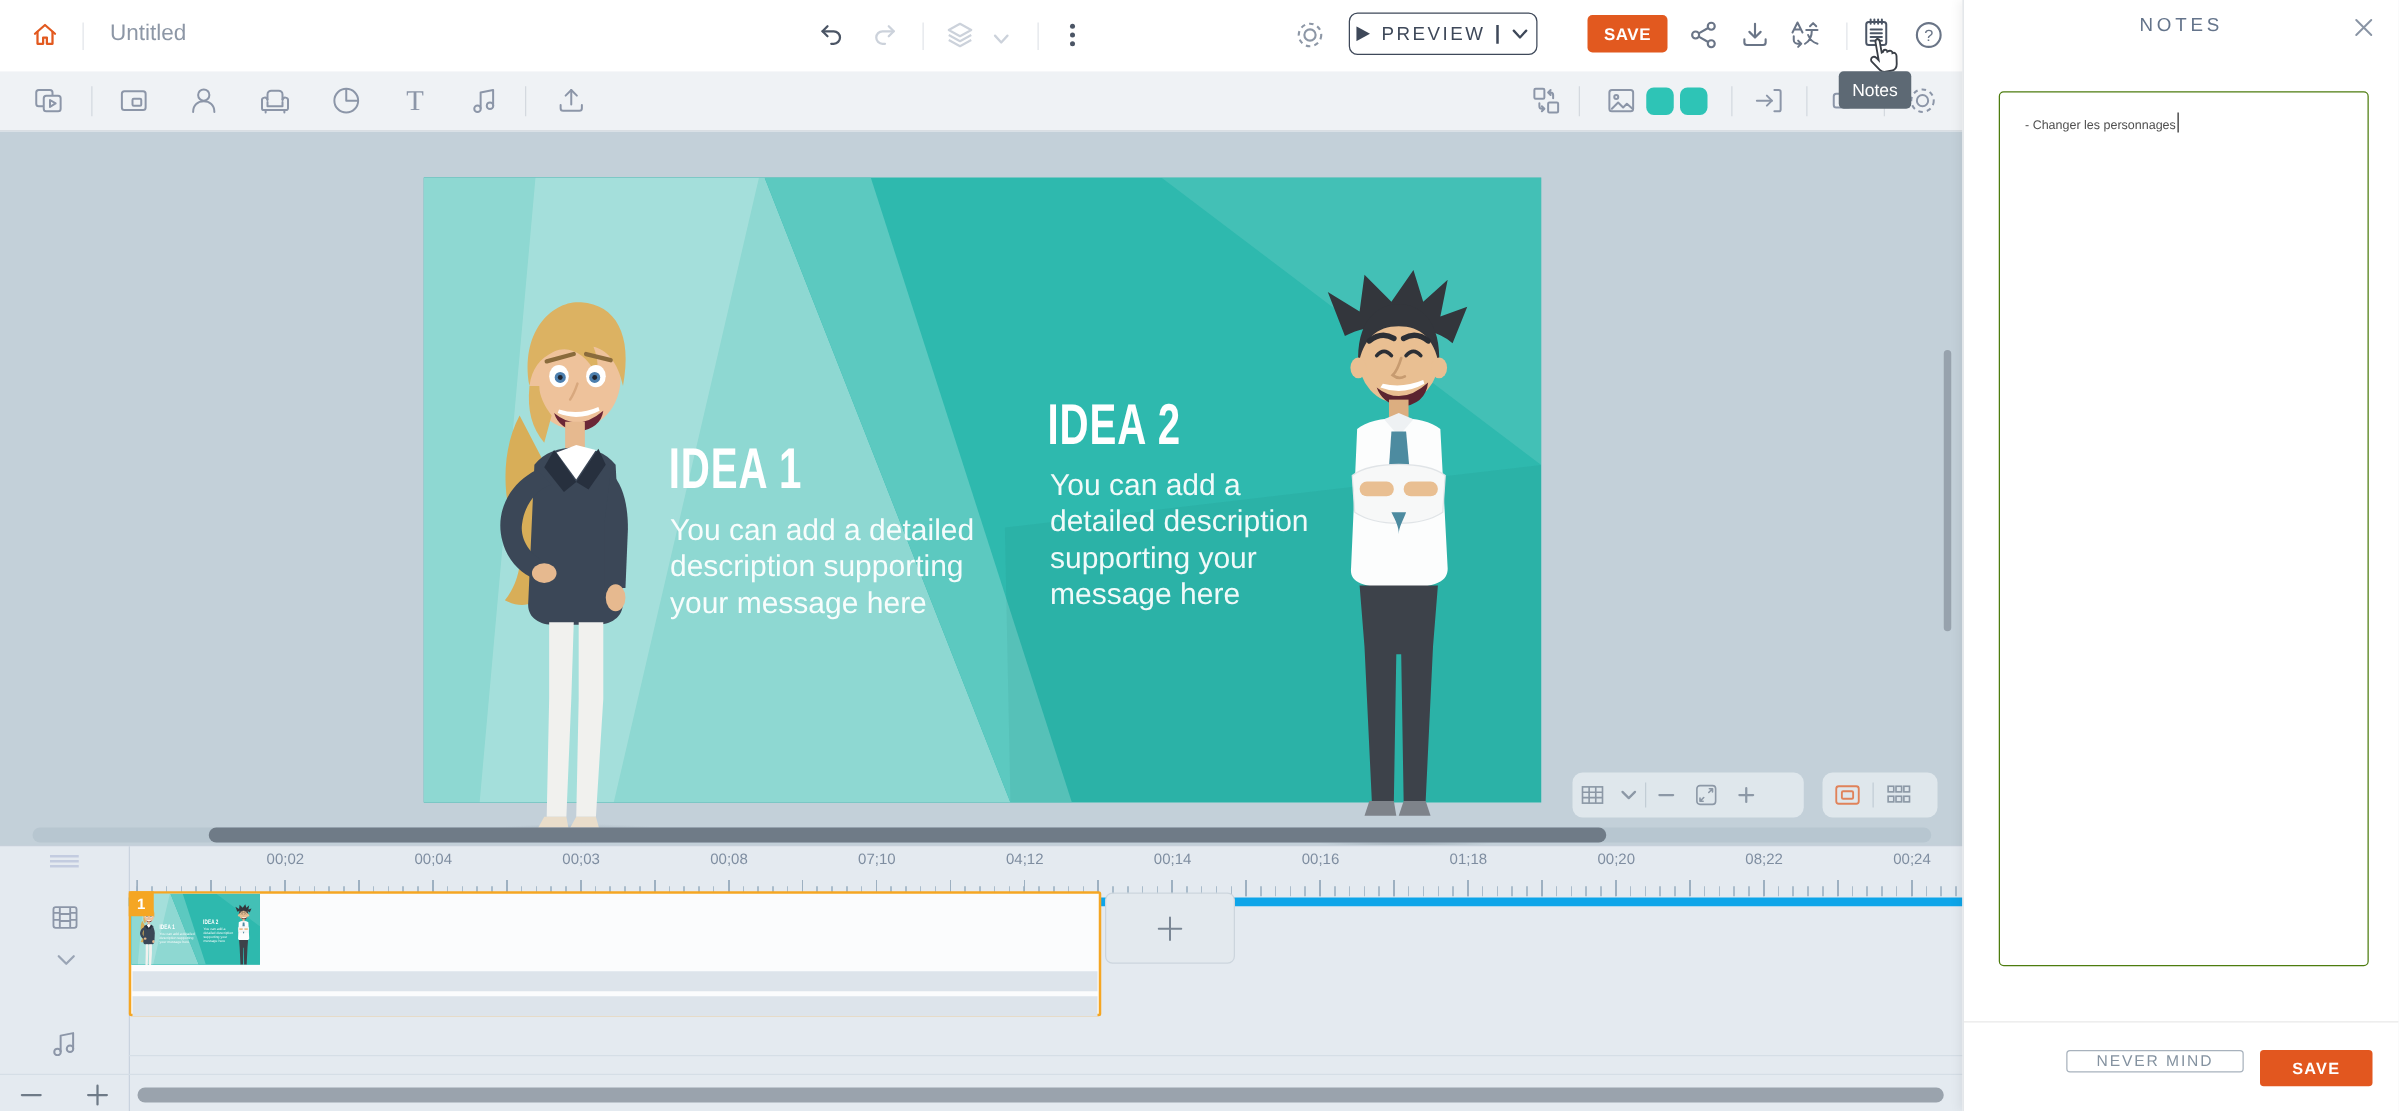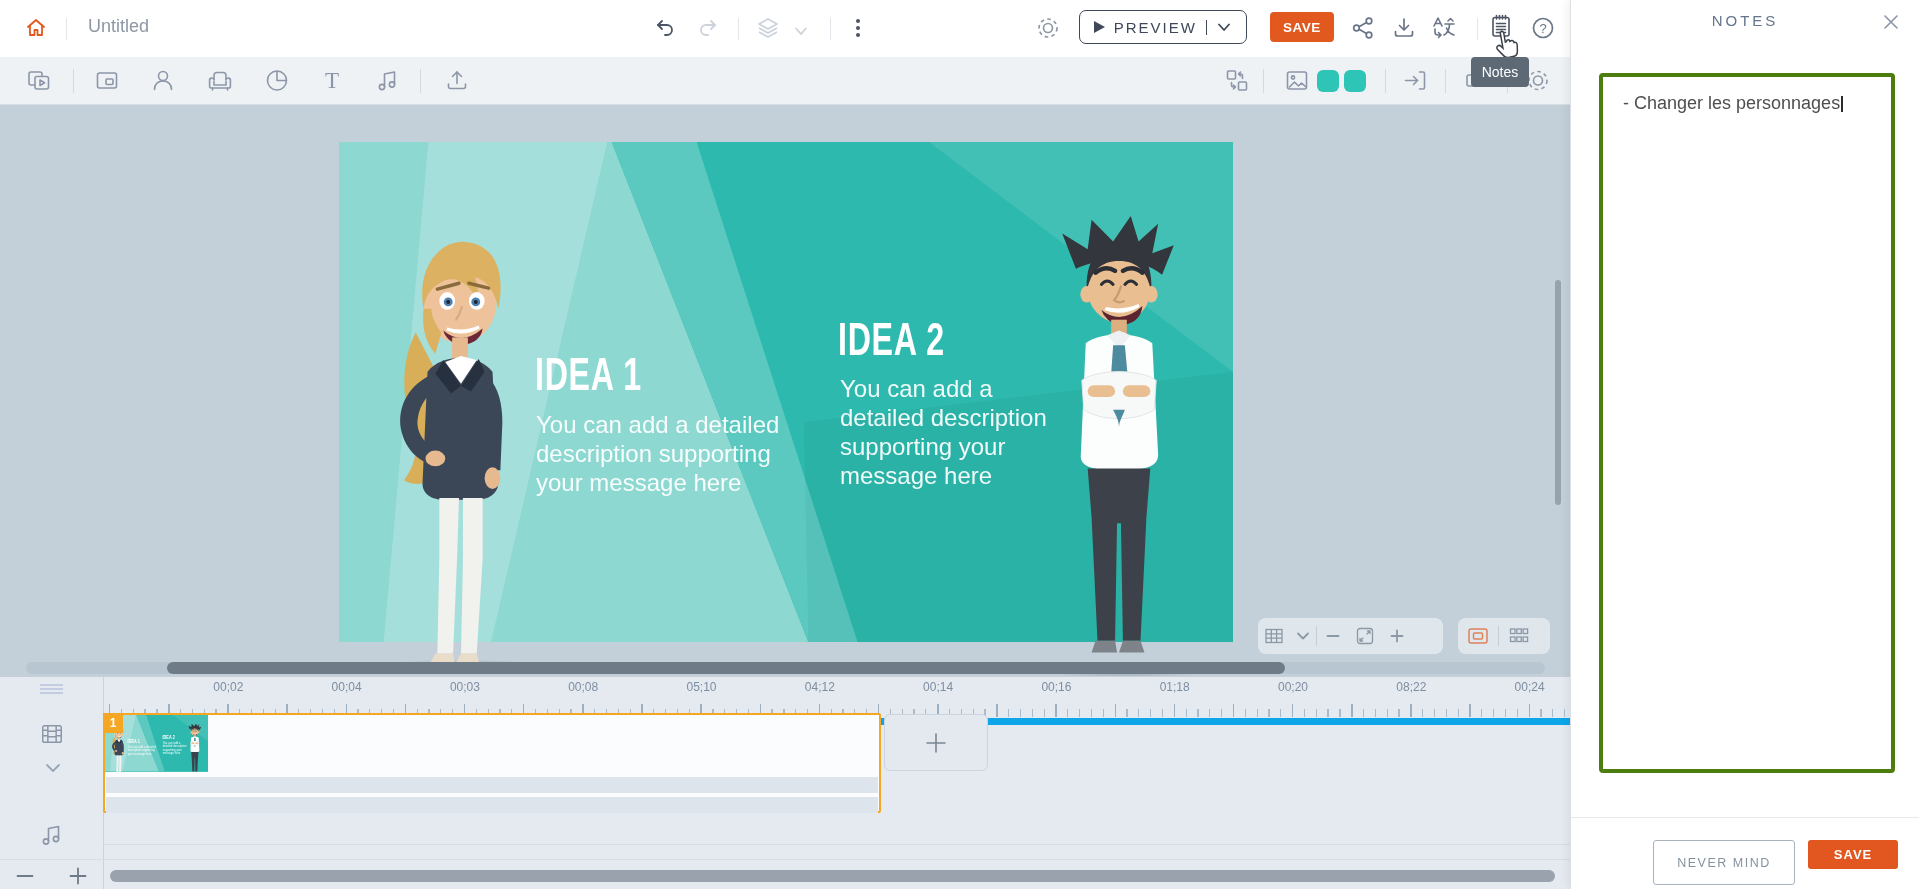--- a/index.html
+++ b/index.html
@@ -4,21 +4,21 @@
 <style>
   * { margin:0; padding:0; box-sizing:border-box; }
   body { font-family:"Liberation Sans", sans-serif; background:#fff; }
   .app { position:relative; width:1919px; height:889px; overflow:hidden; background:#fff; }
 
   
   .topbar { position:absolute; left:0; top:0; width:1570px; height:57px; background:#fff; z-index:30; }
   .vdiv { position:absolute; width:1px; background:#e2e5ea; }
   .doc-title { position:absolute; left:88px; top:16px; font-size:18px; color:#8d97a6; }
   .icon-btn { position:absolute; width:26px; height:26px; display:flex; align-items:center; justify-content:center; }
-  .preview-btn { position:absolute; left:1079px; top:10px; width:168px; height:34px; border:1.5px solid #3e4859; border-radius:7px; display:flex; align-items:center; justify-content:center; gap:9px; color:#3e4859; font-size:15px; letter-spacing:2px; background:#fff; cursor:pointer; }
+  .preview-btn { position:absolute; left:1079px; top:10px; width:151px; height:34px; border:1.5px solid #3e4859; border-radius:7px; display:flex; align-items:center; justify-content:center; gap:9px; color:#3e4859; font-size:15px; letter-spacing:2px; background:#fff; cursor:pointer; }
   .preview-sep { width:1.5px; height:15px; background:#3e4859; }
   .save-btn { position:absolute; left:1270px; top:12px; width:64px; height:30px; background:#e2591f; color:#fff; border:none; border-radius:4px; font-size:13.5px; font-weight:bold; letter-spacing:0.5px; cursor:pointer; }
   .tooltip { position:absolute; left:1471px; top:57px; width:58px; height:30px; background:#5d6974; border-radius:4px; color:#fff; font-size:14px; display:flex; align-items:center; justify-content:center; z-index:60; }
 
   
   .toolbar { position:absolute; left:0; top:57px; width:1570px; height:48px; background:#eff2f5; border-bottom:1px solid #d9dee3; z-index:20; }
   .toolbar .vdiv { background:#d4d9df; top:12px; height:24px; }
   .swatch { position:absolute; top:13px; width:22px; height:22px; border-radius:6px; background:#2ec4b6; }
 
   
@@ -62,24 +62,24 @@
   .scene-badge { position:absolute; left:-2px; top:-2px; width:20px; height:20px; background:#f5a623; color:#fff; font-size:12px; font-weight:bold; display:flex; align-items:center; justify-content:center; z-index:3; }
   .block-row { position:absolute; left:1px; right:1px; height:16px; background:#dde4eb; }
   .add-scene { position:absolute; left:884px; top:37px; width:104px; height:57px; background:#e3e9ee; border:1px solid #ccd5dd; border-radius:6px; display:flex; align-items:center; justify-content:center; cursor:pointer; }
   .tl-row-div { position:absolute; background:#d5dee6; height:1px; }
   .bscroll { position:absolute; left:110px; top:193px; width:1445px; height:12px; border-radius:6px; background:#9aa3ad; }
 
   
   .panel { position:absolute; left:1570px; top:0; width:349px; height:889px; background:#fff; border-left:1px solid #dcdfe3; box-shadow:-3px 0 8px rgba(0,0,0,0.06); z-index:40; }
   .panel-title { position:absolute; left:0; top:12px; width:100%; text-align:center; font-size:15px; letter-spacing:3px; color:#64748b; }
   .panel-close { position:absolute; right:16px; top:10px; width:24px; height:24px; display:flex; align-items:center; justify-content:center; cursor:pointer; }
-  .note-area { position:absolute; left:28px; top:73px; width:296px; height:700px; border:4px solid #4d7c0f; border-radius:4px; background:#fff; padding:16px 20px; font-size:18px; color:#4f4f4f; cursor:text; }
+  .note-area { position:absolute; left:28px; top:73px; width:296px; height:700px; border:1px solid #4d7c0f; border-radius:4px; background:#fff; padding:16px 20px; font-size:10px; color:#4f4f4f; cursor:text; }
   .caret { display:inline-block; width:1.5px; height:16px; background:#2b2b2b; vertical-align:-3px; margin-left:1px; }
   .panel-div { position:absolute; left:0; top:817px; width:100%; height:1px; background:#e9e9e9; }
-  .nm-btn { position:absolute; left:82px; top:840px; width:142px; height:45px; background:#fff; border:1px solid #a8b2bd; border-radius:3px; color:#8492a0; font-size:12.5px; letter-spacing:1.5px; cursor:pointer; }
+  .nm-btn { position:absolute; left:82px; top:840px; width:142px; height:18px; background:#fff; border:1px solid #a8b2bd; border-radius:3px; color:#8492a0; font-size:12.5px; letter-spacing:1.5px; cursor:pointer; }
   .panel-save { position:absolute; left:237px; top:840px; width:90px; height:29px; background:#e2571f; border:none; border-radius:3px; color:#fff; font-size:13px; font-weight:bold; letter-spacing:1px; cursor:pointer; }
 </style>
 </head>
 <body>
 
 <svg width="0" height="0" style="position:absolute">
   <defs>
     <g id="woman">
       <path d="M30 100 C14 130 16 170 28 200 C34 218 28 238 18 250 C36 260 54 250 58 228 C60 210 56 185 56 150 Z" fill="#d8ae58"></path>
       <ellipse cx="75" cy="70" rx="37" ry="41" fill="#eec29b"></ellipse>
@@ -490,21 +490,21 @@
     <div class="tl-leftcol-div"></div>
 
     <div class="ruler">
       <div class="short-ticks"></div>
       <div class="tall-ticks"></div>
       <div>
           <div class="ruler-label" style="left: 100.3px;">00;02</div>
           <div class="ruler-label" style="left: 218.6px;">00;04</div>
           <div class="ruler-label" style="left: 336.9px;">00;03</div>
           <div class="ruler-label" style="left: 455.2px;">00;08</div>
-          <div class="ruler-label" style="left: 573.5px;">05;10</div>
+          <div class="ruler-label" style="left: 573.5px;">07;10</div>
           <div class="ruler-label" style="left: 691.8px;">04;12</div>
           <div class="ruler-label" style="left: 810.1px; text-align: center;">00;14</div>
           <div class="ruler-label" style="left: 928.4px;">00;16</div>
           <div class="ruler-label" style="left: 1046.7px;">01;18</div>
           <div class="ruler-label" style="left: 1165px;">00;20</div>
           <div class="ruler-label" style="left: 1283.3px;">08;22</div>
           <div class="ruler-label" style="left: 1401.6px;">00;24</div>
         </div>
     </div>
 

